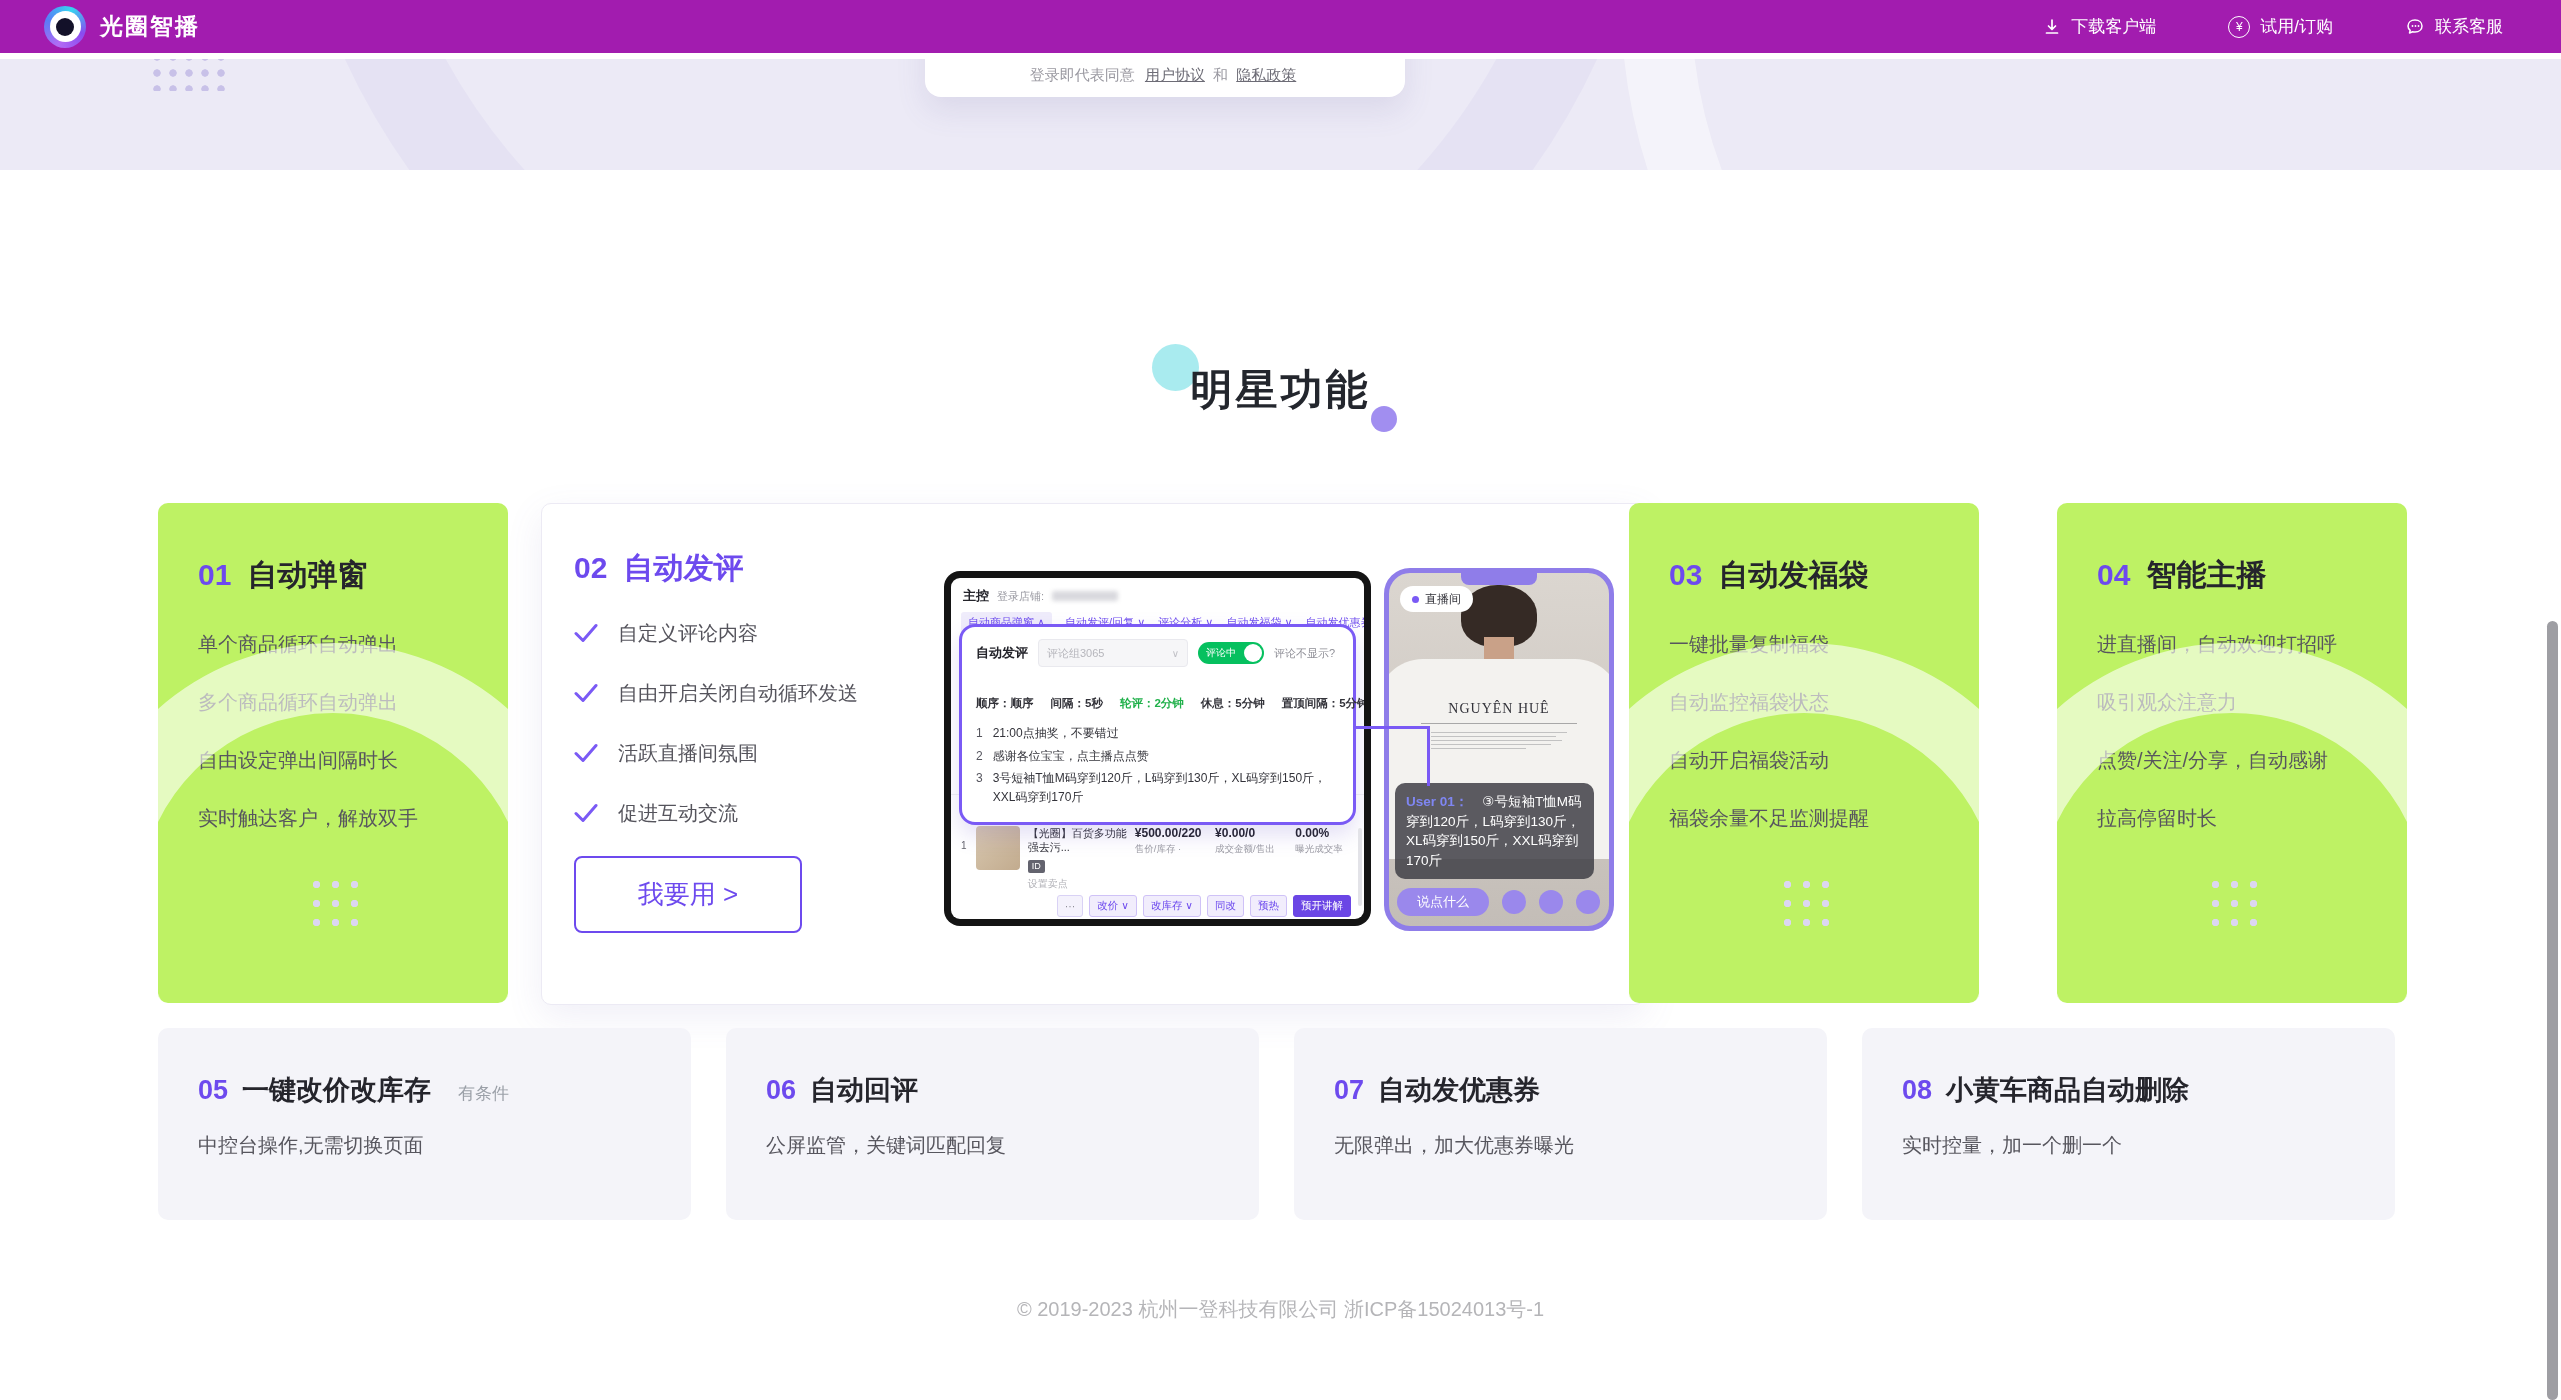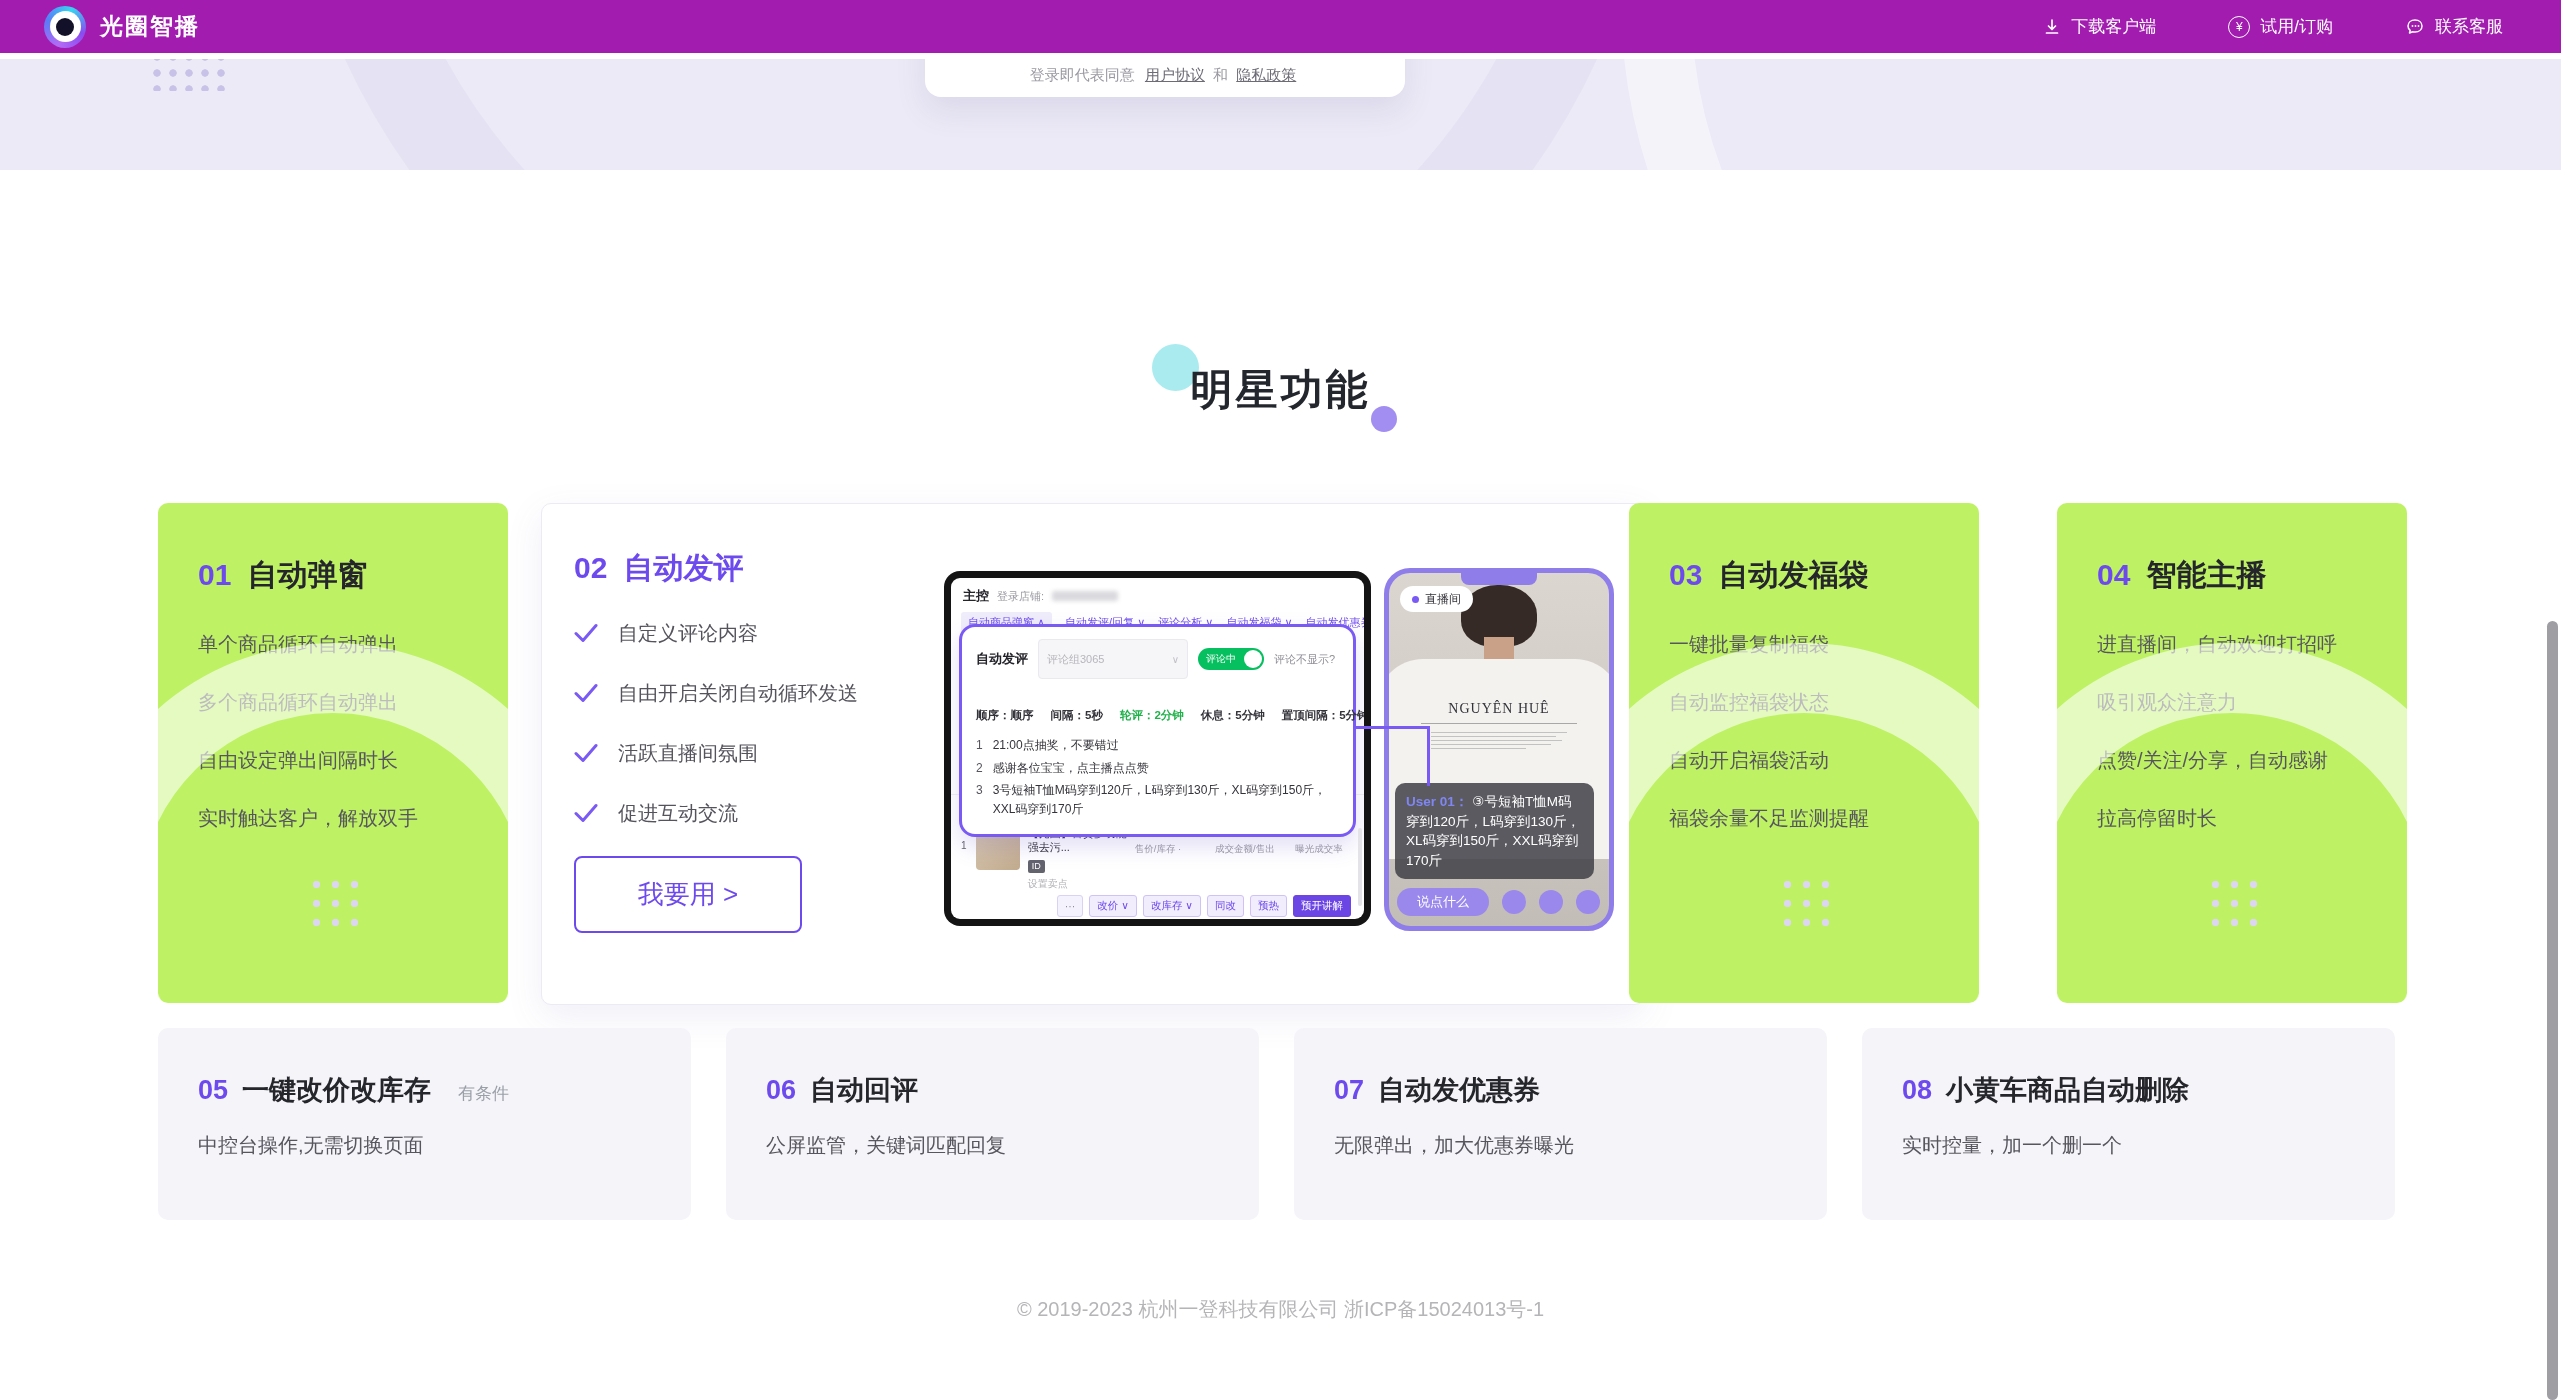--- a/index.html
+++ b/index.html
@@ -61,21 +61,21 @@
   .shot-topbar{height:28px;display:flex;align-items:center;gap:8px;padding:4px 12px 0;}
   .shot-title{font-size:13px;font-weight:bold;color:#23232a;}
   .shot-store{font-size:11px;color:#9a9aa2;}
   .blur-block{width:66px;height:10px;background:#d9d9de;border-radius:2px;filter:blur(2px);}
   .shot-tabs{display:flex;align-items:center;gap:13px;padding:2px 10px 0;font-size:11px;color:#6d4aee;white-space:nowrap;}
   .shot-tab-active{background:#efecfb;border-radius:3px;padding:3px 7px;}
   .sk{position:absolute;background:#ececf1;border-radius:3px;}
   .popup{position:absolute;left:8px;top:46px;right:8px;border:3px solid #7a5af5;border-radius:16px;background:#fff;box-shadow:0 10px 22px rgba(100,80,200,0.18);padding:12px 14px;z-index:3;box-sizing:border-box;}
   .pp-row1{display:flex;align-items:center;gap:10px;}
   .pp-title{font-size:13px;font-weight:bold;color:#23232a;}
-  .pp-select{flex:0 0 150px;height:40px;background:#f6f6f8;border:1px solid #e9e9ee;border-radius:4px;display:flex;align-items:center;justify-content:space-between;padding:0 8px;box-sizing:border-box;}
+  .pp-select{flex:0 0 150px;height:28px;background:#f6f6f8;border:1px solid #e9e9ee;border-radius:4px;display:flex;align-items:center;justify-content:space-between;padding:0 8px;box-sizing:border-box;}
   .pp-select-text{font-size:11px;color:#b6b6bc;}
   .pp-caret{font-size:10px;color:#c0c0c6;}
   .toggle{position:relative;width:66px;height:22px;background:#06c05f;border-radius:11px;display:flex;align-items:center;}
   .toggle-text{font-size:10px;color:#fff;margin-left:8px;}
   .toggle-knob{position:absolute;right:2px;top:2px;width:18px;height:18px;background:#fff;border-radius:50%;}
   .pp-question{font-size:11px;color:#8f8f97;}
   .pp-params{display:flex;gap:17px;margin-top:29px;font-size:11.5px;color:#33333a;font-weight:bold;white-space:nowrap;}
   .pp-param.green{color:#21b14b;}
   .pp-list{margin-top:13px;}
   .pp-item{display:flex;gap:10px;font-size:12px;color:#33333a;line-height:1.55;margin-bottom:4px;}
@@ -114,21 +114,21 @@
   .live-badge{position:absolute;top:13px;left:11px;height:26px;background:#fff;border-radius:13px;display:flex;align-items:center;gap:6px;padding:0 12px;font-size:12px;color:#33333a;}
   .live-dot{width:7px;height:7px;border-radius:50%;background:#7a5af5;}
   .hair{position:absolute;top:12px;left:50%;transform:translateX(-50%);width:76px;height:62px;background:#352a25;border-radius:48% 48% 42% 42%;}
   .neck{position:absolute;top:64px;left:50%;transform:translateX(-50%);width:30px;height:30px;background:#c9a188;}
   .shirt{position:absolute;top:86px;left:-12px;right:-12px;height:200px;background:#f3f2ef;border-radius:46px 46px 10px 10px;}
   .shirt-text{margin-top:42px;text-align:center;font-family:"Liberation Serif","DejaVu Serif",serif;font-size:14px;letter-spacing:1px;color:#33333a;}
   .shirt-line{width:64%;height:1px;background:#a8a8a8;margin:6px auto 0;}
   .shirt-par{width:56%;margin:8px auto 0;}
   .shirt-par div{height:1px;background:#c2c2c2;margin-bottom:3px;}
   .bubble{position:absolute;left:6px;right:15px;top:210px;background:rgba(64,64,70,0.85);border-radius:10px;padding:9px 11px;font-size:13.5px;line-height:1.45;color:#fff;z-index:3;}
-  .bubble-user{color:#7f86f2;font-weight:bold;margin-right:4px;}
+  .bubble-user{color:#7f86f2;font-weight:bold;margin-right:14px;}
   .phone-bottom{position:absolute;left:8px;right:8px;bottom:10px;display:flex;align-items:center;gap:13px;z-index:3;}
   .say-pill{width:92px;height:28px;background:#9a88ec;border-radius:14px;color:#fff;font-size:13px;display:flex;align-items:center;justify-content:center;}
   .pb-circle{width:24px;height:24px;border-radius:50%;background:#9a88ec;}
 
   
   .conn-h{position:absolute;left:814px;top:222px;width:74px;height:3px;background:#7a5af5;z-index:5;}
   .conn-v{position:absolute;left:885px;top:222px;width:3px;height:60px;background:#7a5af5;z-index:5;}
 
   
   .mini-card{position:absolute;top:1028px;width:533px;height:192px;background:#f4f4f9;border-radius:10px;overflow:hidden;}

